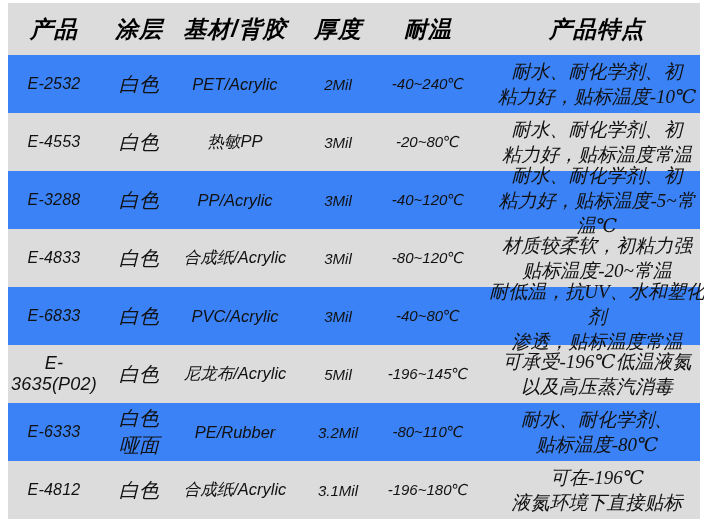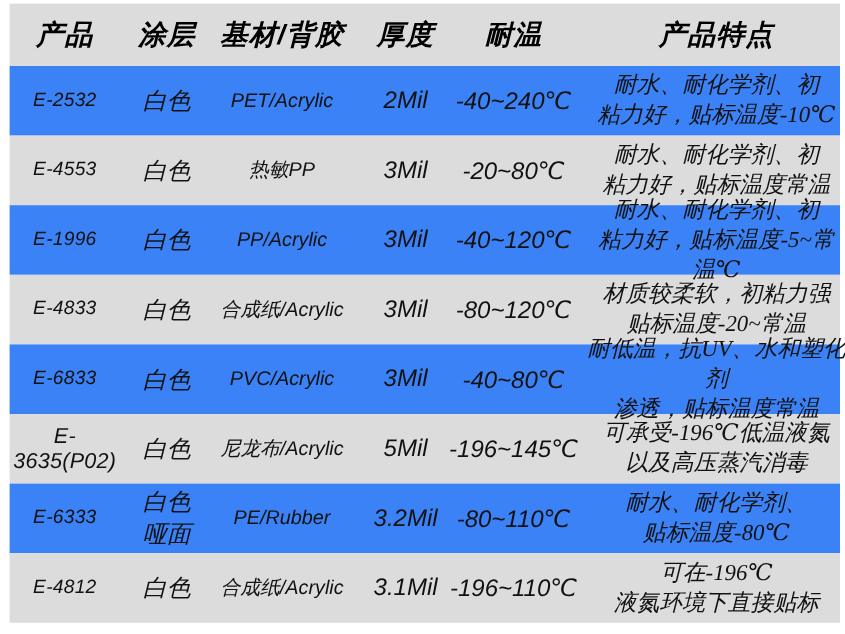--- a/index.html
+++ b/index.html
@@ -68,21 +68,21 @@
     font-size: 18px;
   }
   .cell.zh {
     font-family: "Liberation Serif", "DejaVu Serif", serif;
     font-size: 20px;
   }
   .cell.en {
     font-size: 16.5px;
   }
   .cell.num {
-    font-size: 20px;
+    font-size: 15px;
   }
   .cell.col-features {
     font-family: "Liberation Serif", "DejaVu Serif", serif;
     font-size: 19px;
     line-height: 25px;
   }
 </style>
 </head>
 <body>
 
@@ -111,21 +111,21 @@
     <div class="cell col-product code">E-4553</div>
     <div class="cell col-coating zh">白色</div>
     <div class="cell col-substrate en">热敏PP</div>
     <div class="cell col-thickness num">3Mil</div>
     <div class="cell col-temp num">-20~80℃</div>
     <div class="cell col-features">耐水、耐化学剂、初
 粘力好，贴标温度常温</div>
   </div>
 
   <div class="row">
-    <div class="cell col-product code">E-1996</div>
+    <div class="cell col-product code">E-3288</div>
     <div class="cell col-coating zh">白色</div>
     <div class="cell col-substrate en">PP/Acrylic</div>
     <div class="cell col-thickness num">3Mil</div>
     <div class="cell col-temp num">-40~120℃</div>
     <div class="cell col-features">耐水、耐化学剂、初
 粘力好，贴标温度-5~常温℃</div>
   </div>
 
   <div class="row">
     <div class="cell col-product code">E-4833</div>
@@ -165,18 +165,18 @@
     <div class="cell col-temp num">-80~110℃</div>
     <div class="cell col-features">耐水、耐化学剂、
 贴标温度-80℃</div>
   </div>
 
   <div class="row">
     <div class="cell col-product code">E-4812</div>
     <div class="cell col-coating zh">白色</div>
     <div class="cell col-substrate en">合成纸/Acrylic</div>
     <div class="cell col-thickness num">3.1Mil</div>
-    <div class="cell col-temp num">-196~110℃</div>
+    <div class="cell col-temp num">-196~180℃</div>
     <div class="cell col-features">可在-196℃
 液氮环境下直接贴标</div>
   </div>
 
 </div>
 
 </body></html>

